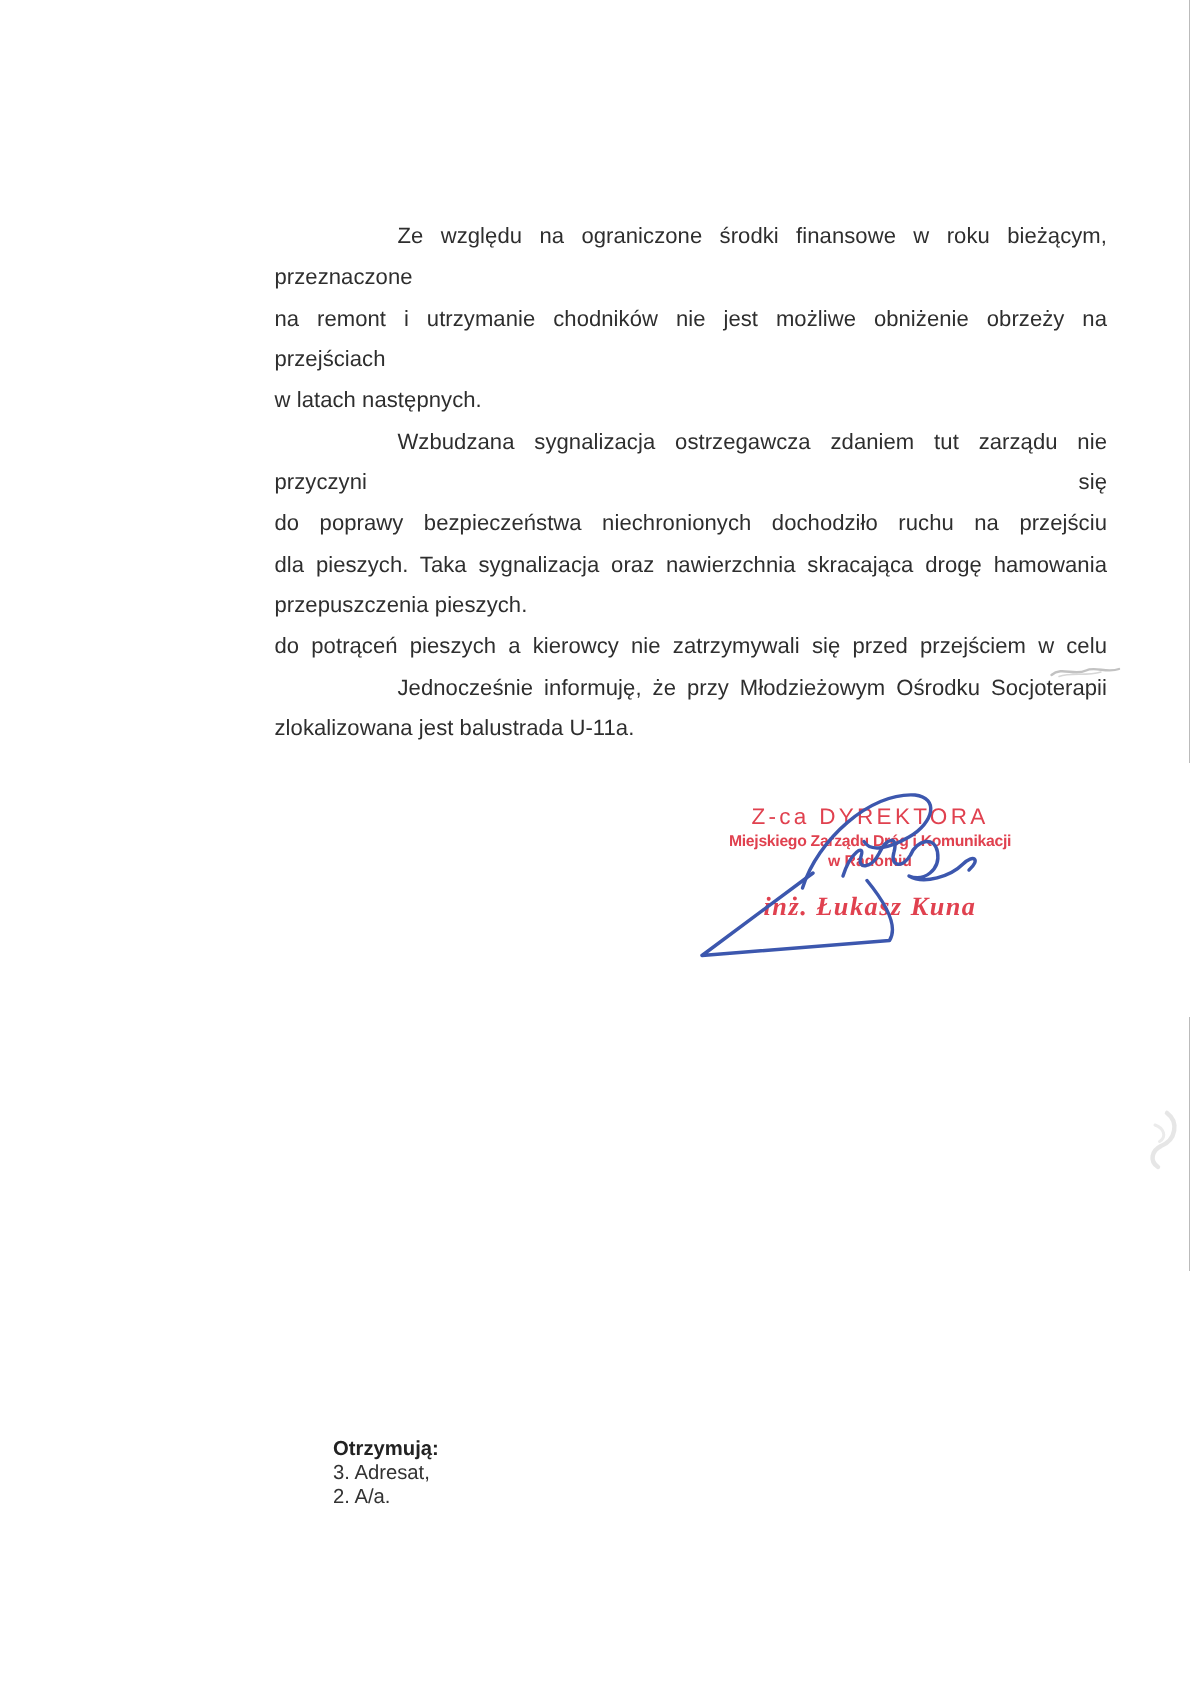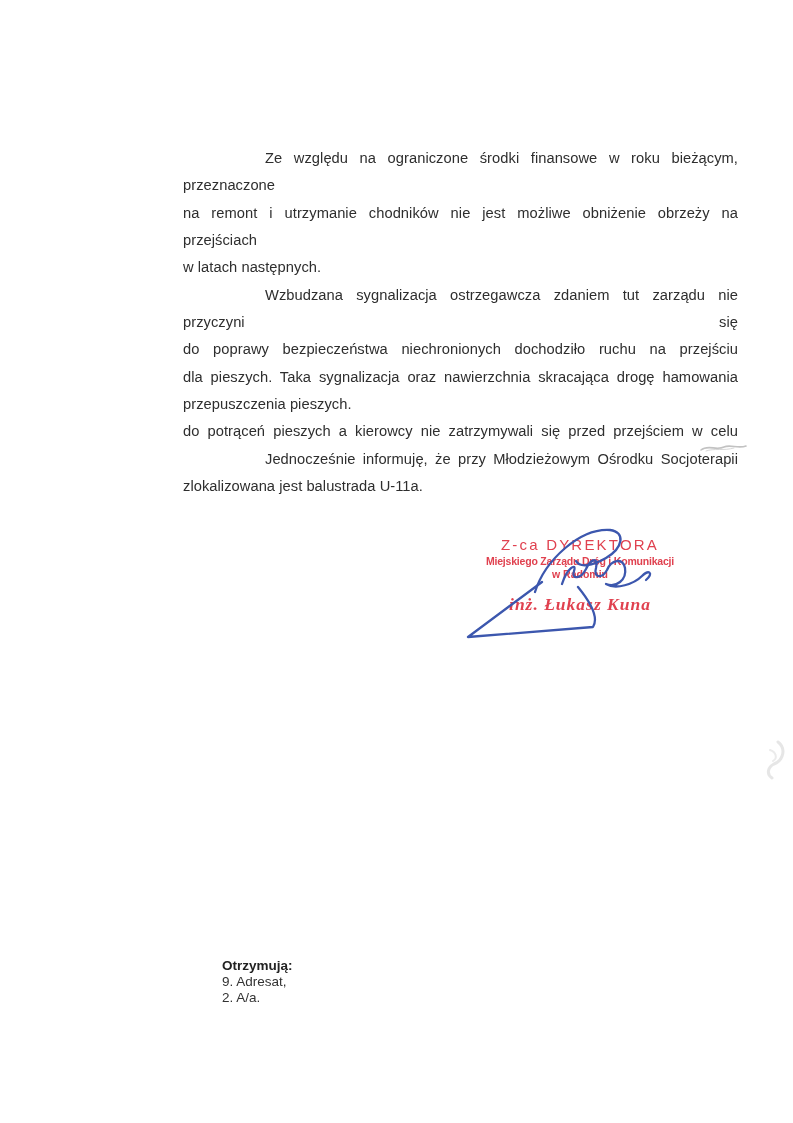--- a/index.html
+++ b/index.html
@@ -141,18 +141,18 @@
   </svg>
 
   <svg class="smudge-svg" viewBox="0 0 36 48" fill="none" xmlns="http://www.w3.org/2000/svg">
     <path d="M 22,6 C 30,12 28,24 18,28 C 12,31 10,38 16,42" stroke="#9a9a9a" stroke-width="3" opacity="0.25" stroke-linecap="round"></path>
     <path d="M 14,14 C 20,16 22,22 17,25" stroke="#9a9a9a" stroke-width="2" opacity="0.2" stroke-linecap="round"></path>
   </svg>
 
   <div class="distribution">
     <div class="dist-heading">Otrzymują:</div>
     <div>
-        <div class="dist-item">9. Adresat,</div>
+        <div class="dist-item">3. Adresat,</div>
         <div class="dist-item">2. A/a.</div>
       </div>
   </div>
 
 </div>
 
 </body></html>

